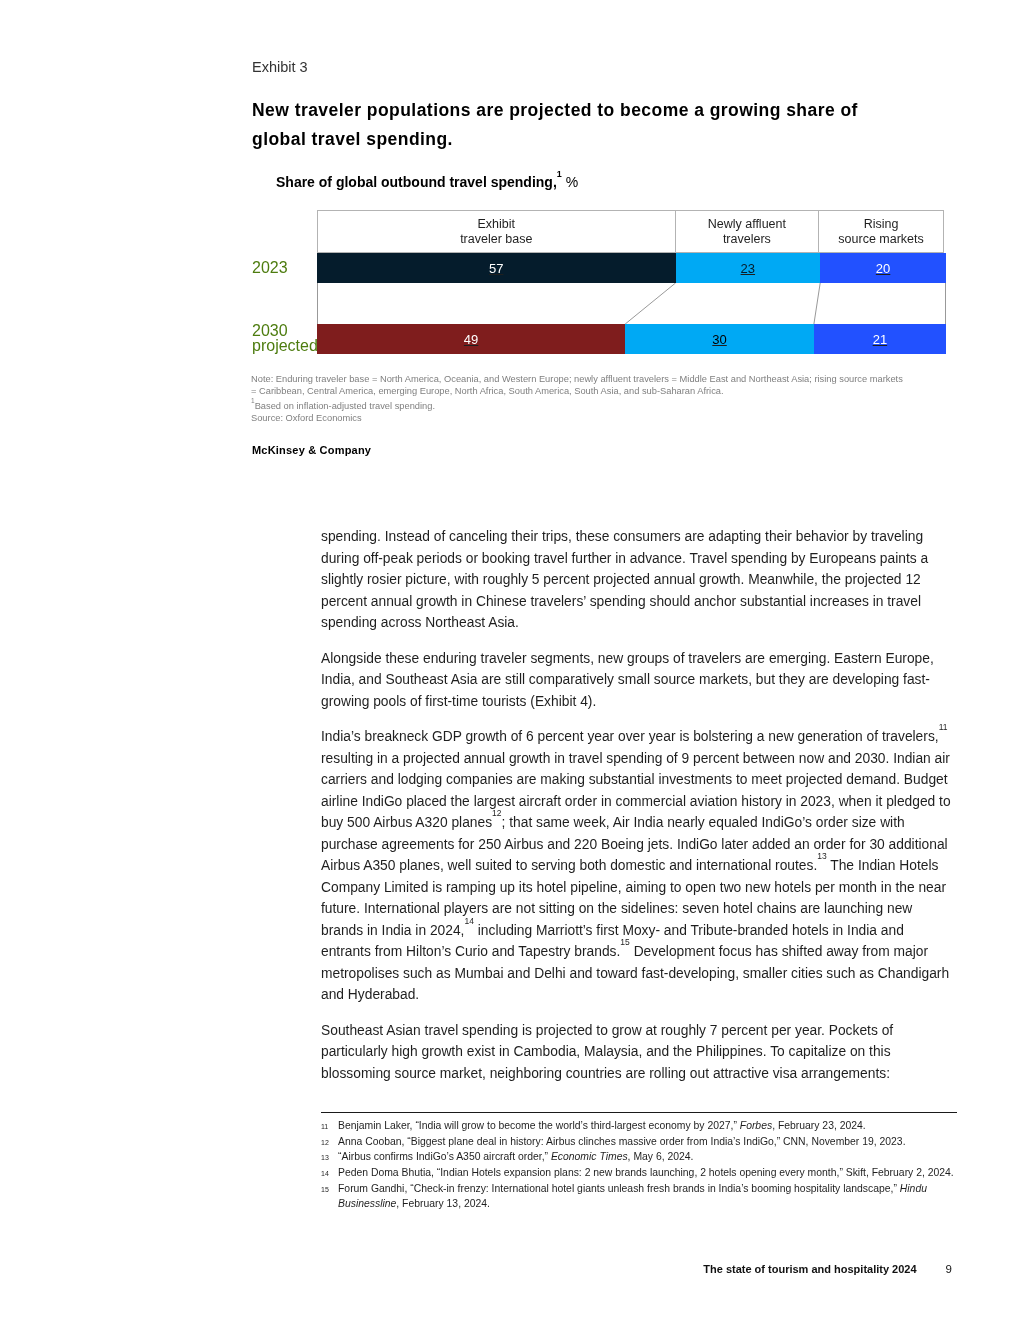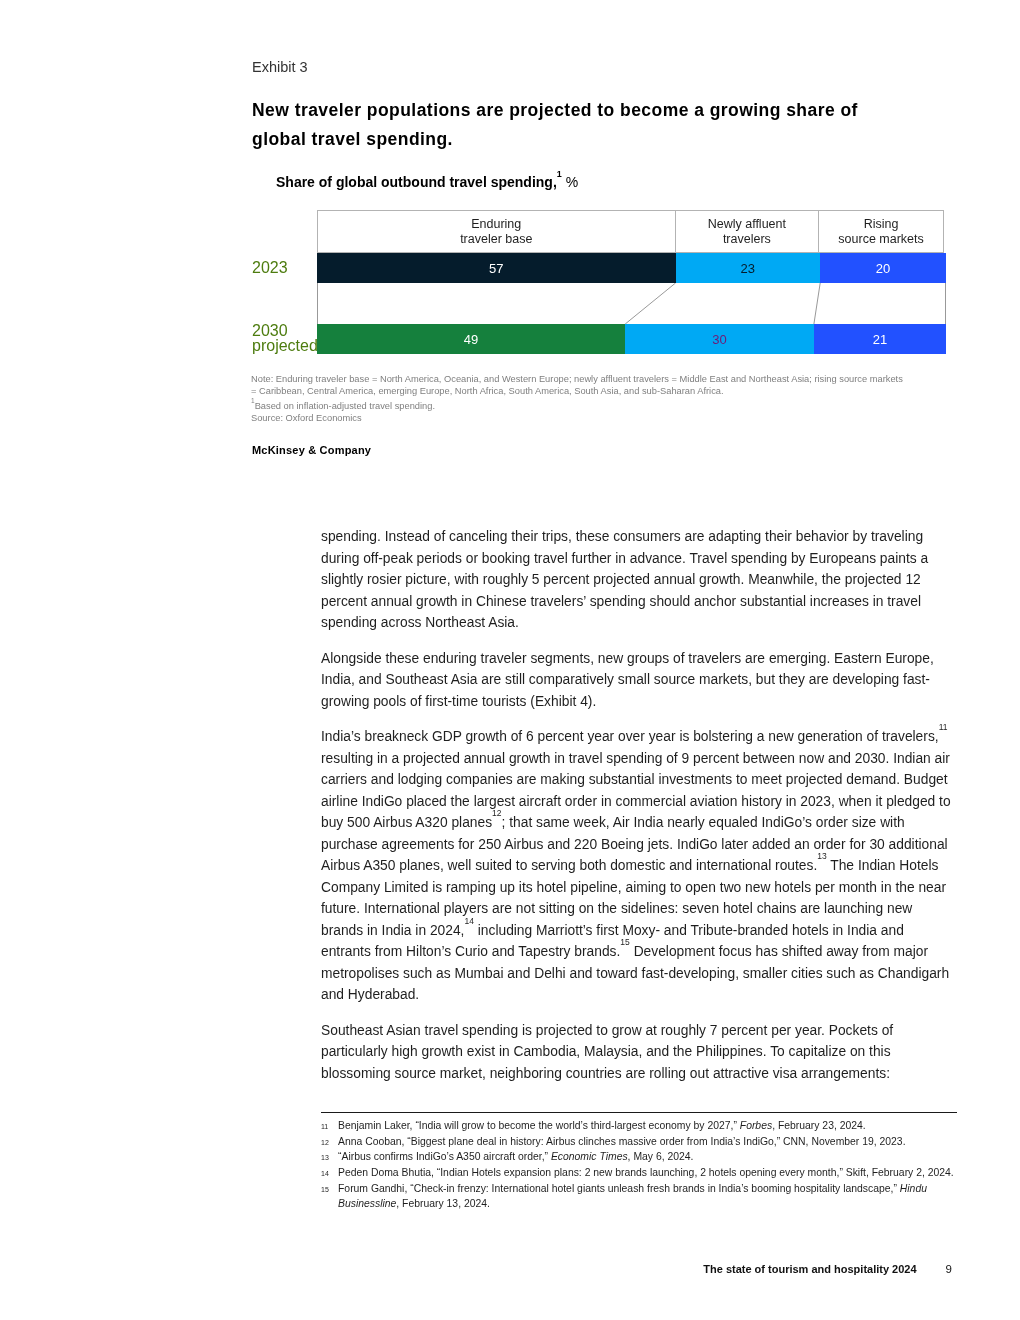--- a/index.html
+++ b/index.html
@@ -36,21 +36,21 @@
   .chart-header { display: flex; height: 43px; }
   .hcell {
     border: 1px solid #b3b3b3;
     margin-left: -1px;
     display: flex; flex-direction: column;
     justify-content: center; align-items: center;
     text-align: center;
     font-size: 12.5px; line-height: 15px; color: #1f1f1f;
   }
   .hcell:first-child { margin-left: 0; }
-  .bar-row { display: flex; height: 30px; }
+  .bar-row { display: flex; height: 30px; text-decoration: underline; }
   .bar-seg {
     display: flex; align-items: center; justify-content: center;
     font-size: 13px;
   }
   .connector { position: relative; height: 41px; }
   .connector svg { position:absolute; left:0; top:0; }
   .row-label {
     position: absolute; left: -65px; width: 62px;
     font-size: 16px; line-height: 14.5px; color: #4d7c0f;
   }
@@ -104,21 +104,21 @@
 
   <div class="exhibit-title">New traveler populations are projected to become a growing share of global travel spending.</div>
 
   <div class="chart-subtitle">
     <span class="t-bold">Share of global outbound travel spending,</span><sup>1</sup><span> %</span>
   </div>
 
   <div class="chart">
     <div class="chart-header">
         <div class="hcell" style="width: 57%;">
-          <div>Enduring</div>
+          <div>Exhibit</div>
           <div>traveler base</div>
         </div>
         <div class="hcell" style="width: 23%;">
           <div>Newly affluent</div>
           <div>travelers</div>
         </div>
         <div class="hcell" style="width: 20%;">
           <div>Rising</div>
           <div>source markets</div>
         </div>
@@ -130,22 +130,22 @@
       </div>
     <div class="connector">
       <svg width="629" height="41" viewBox="0 0 629 41">
           <line x1="0.5" y1="0" x2="0.5" y2="41" stroke="#999999" stroke-width="1"></line>
           <line x1="358.53" y1="0" x2="308.21" y2="41" stroke="#999999" stroke-width="1"></line>
           <line x1="503.20000000000005" y1="0" x2="496.91" y2="41" stroke="#999999" stroke-width="1"></line>
           <line x1="628.5" y1="0" x2="628.5" y2="41" stroke="#999999" stroke-width="1"></line>
         </svg>
     </div>
     <div class="bar-row">
-        <div class="bar-seg" style="width: 49%; background: #15803d; color: rgb(255, 255, 255);">49</div>
-        <div class="bar-seg" style="width: 30%; background: rgb(0, 169, 244); color: #701a75;">30</div>
+        <div class="bar-seg" style="width: 49%; background: #7f1d1d; color: rgb(255, 255, 255);">49</div>
+        <div class="bar-seg" style="width: 30%; background: rgb(0, 169, 244); color: #000000;">30</div>
         <div class="bar-seg" style="width: 21%; background: rgb(34, 81, 255); color: rgb(255, 255, 255);">21</div>
       </div>
     <div class="row-label row-label-2023">
         <div>2023</div>
       </div>
     <div class="row-label row-label-2030">
         <div>2030</div>
         <div>projected</div>
       </div>
   </div>

